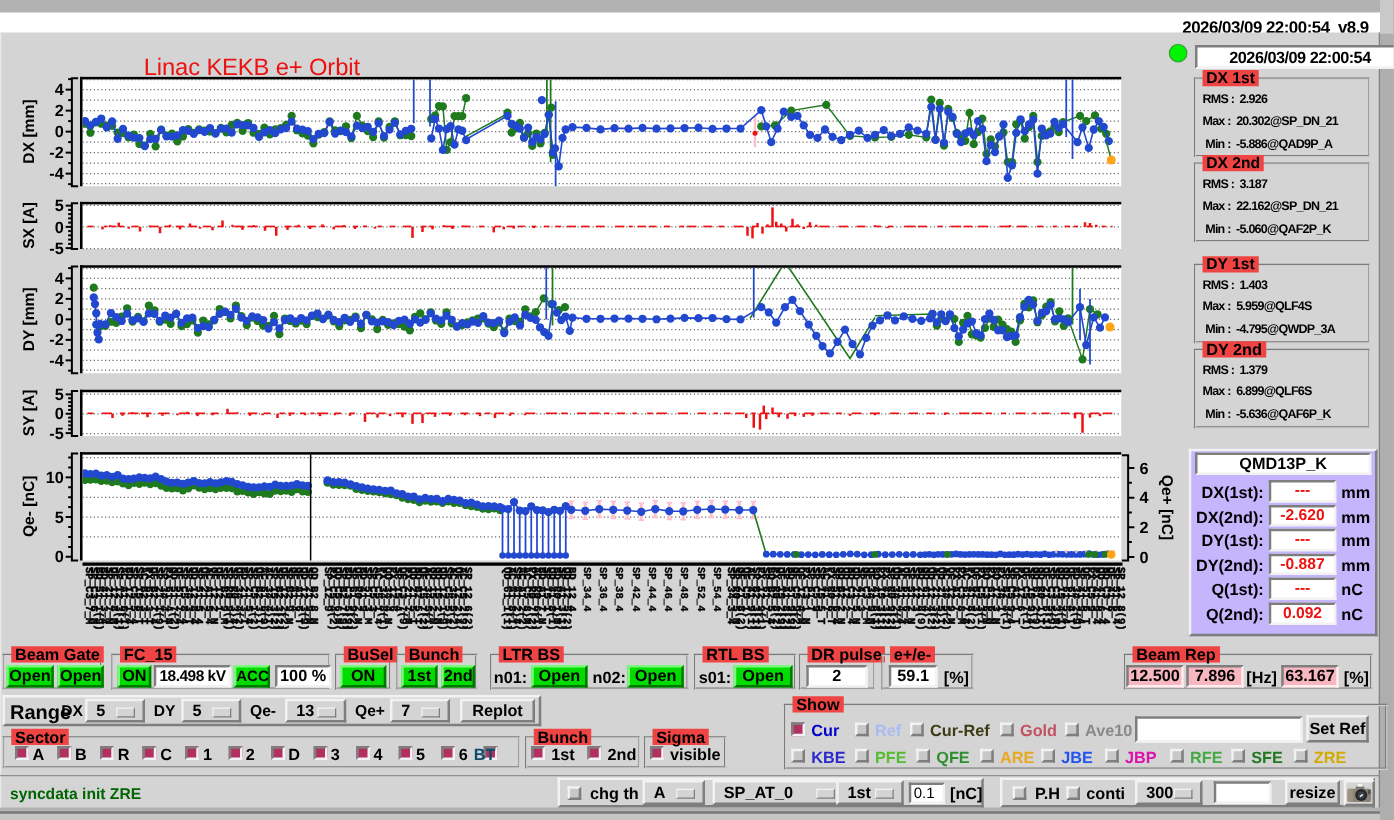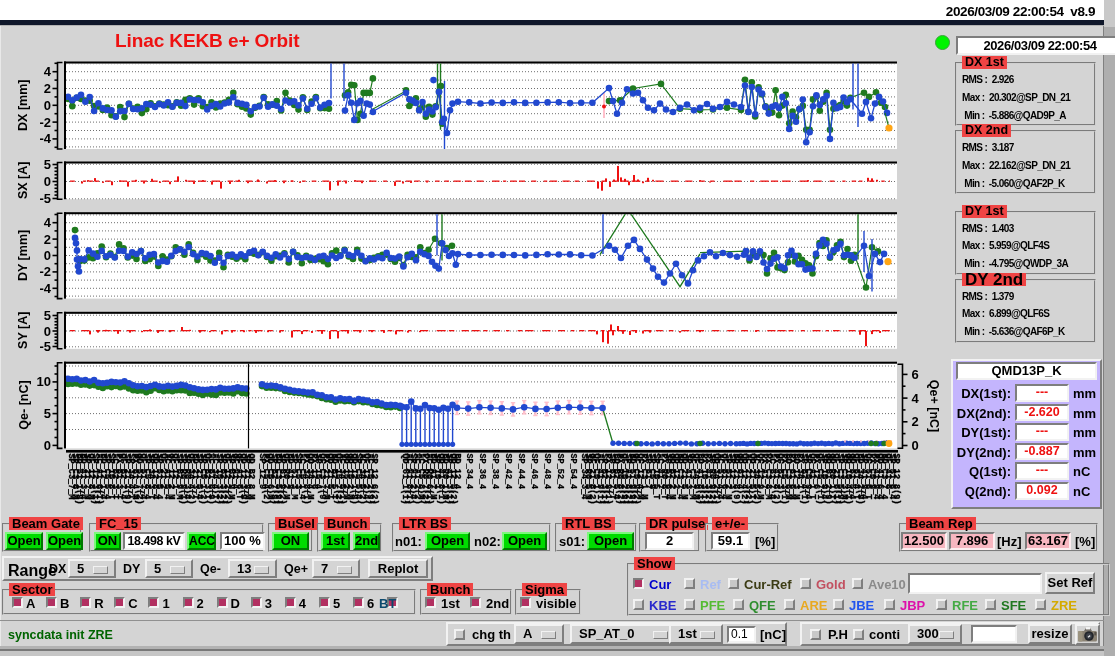--- a/index.html
+++ b/index.html
@@ -1,25 +1,25 @@
 <!DOCTYPE html>
 <html><head><meta charset="utf-8"><style>
 * { margin:0; padding:0; box-sizing:border-box; }
 body { width:1115px; height:656px; position:relative; overflow:hidden;
   font-family:"Liberation Sans", sans-serif; background:#b2b2b2; }
-#topbar { position:absolute; left:0; top:0; width:1104px; height:25px; background:#fff;
+#topbar { position:absolute; left:0; top:10px; width:1104px; height:25px; background:#fff;
   border-bottom:5px solid #0f172a; }
 #topdate { position:absolute; right:9px; top:4px; font-size:13.5px; font-weight:bold; letter-spacing:-0.4px; }
 #win { position:absolute; left:0; top:26px; width:1104px; height:620px; background:#d4d4d4;
   border-right:1px solid #808080; border-left:1px solid #e9e9e9; }
 #rstrip { position:absolute; left:1104px; top:0; width:11px; height:656px; background:#aeaeae; }
 #rstriptop { position:absolute; left:1104px; top:0; width:11px; height:27px; background:#c9c9c9; }
 #botstrip { position:absolute; left:0; top:649px; width:1104px; height:7px; background:#c6c6c6; border-top:2px solid #787878; }
 .abs { position:absolute; }
-.b { font-weight:bold; }
+.b { font-weight:normal;margin-top:14px; }
 .grp { position:absolute; border:2px groove #cfcfcf; }
 .grplab { position:absolute; top:-8px; left:5px; background:#ef4444; padding:0 3px; font-size:13px; font-weight:bold; line-height:13px; white-space:nowrap; }
 .btn { position:absolute; background:#d4d4d4; border-style:solid; border-width:2px;
   border-color:#f2f2f2 #7e7e7e #7e7e7e #f2f2f2; text-align:center; font-weight:bold; font-size:13px; }
 .gbtn { position:absolute; background:#00dc00; border-style:solid; border-width:2px;
   border-color:#7cf87c #007800 #007800 #7cf87c; text-align:center; font-weight:bold; font-size:13px; color:#000; }
 .ent { position:absolute; background:#fff; border-style:solid; border-width:2px;
   border-color:#7e7e7e #f2f2f2 #f2f2f2 #7e7e7e; text-align:center; font-weight:bold; font-size:13px; white-space:nowrap; }
 .pent { position:absolute; background:#f7b6c0; border-style:solid; border-width:2px;
   border-color:#7e7e7e #fdeef0 #fdeef0 #7e7e7e; text-align:center; font-weight:bold; font-size:13px; }
@@ -1587,21 +1587,21 @@
     <div class="statrow" style="top:27.8px;left:5px">Max :&nbsp; 22.162@SP_DN_21</div>
     <div class="statrow" style="top:45.6px;left:5px">&nbsp;Min :&nbsp; -5.060@QAF2P_K</div>
   </div>
 <div class="grp" style="left:955px;top:210.5px;width:141px;height:64px">
     <div class="grplab" style="font-size:12.5px">DY 1st</div>
     <div class="statrow" style="top:10.0px;left:5px">RMS :&nbsp; 1.403</div>
     <div class="statrow" style="top:27.8px;left:5px">Max :&nbsp; 5.959@QLF4S</div>
     <div class="statrow" style="top:45.6px;left:5px">&nbsp;Min :&nbsp; -4.795@QWDP_3A</div>
   </div>
 <div class="grp" style="left:955px;top:278.5px;width:141px;height:64px">
-    <div class="grplab" style="font-size:17px">DY 2nd</div>
+    <div class="grplab" style="font-size:13px">DY 2nd</div>
     <div class="statrow" style="top:10.0px;left:5px">RMS :&nbsp; 1.379</div>
     <div class="statrow" style="top:27.8px;left:5px">Max :&nbsp; 6.899@QLF6S</div>
     <div class="statrow" style="top:45.6px;left:5px">&nbsp;Min :&nbsp; -5.636@QAF6P_K</div>
   </div>
 <div class="abs" style="left:951px;top:359px;width:151px;height:150px;border:2px solid;border-color:#f2f2f2 #7e7e7e #7e7e7e #f2f2f2;background:#c4b5fd">
     <div class="ent" style="left:3px;top:1px;width:141px;height:18px;font-size:13px;line-height:14px">QMD13P_K</div>
     <div class="lb" style="right:89px;top:25.0px;font-size:13px">DX(1st):</div>
     <div class="ent" style="left:62px;top:23.0px;width:54px;height:17.5px;color:#ee1111;font-size:12.5px;line-height:13.5px">---</div>
     <div class="lb" style="left:120px;top:25.0px;font-size:13px">mm</div>
     <div class="lb" style="right:89px;top:44.6px;font-size:13px">DX(2nd):</div>

